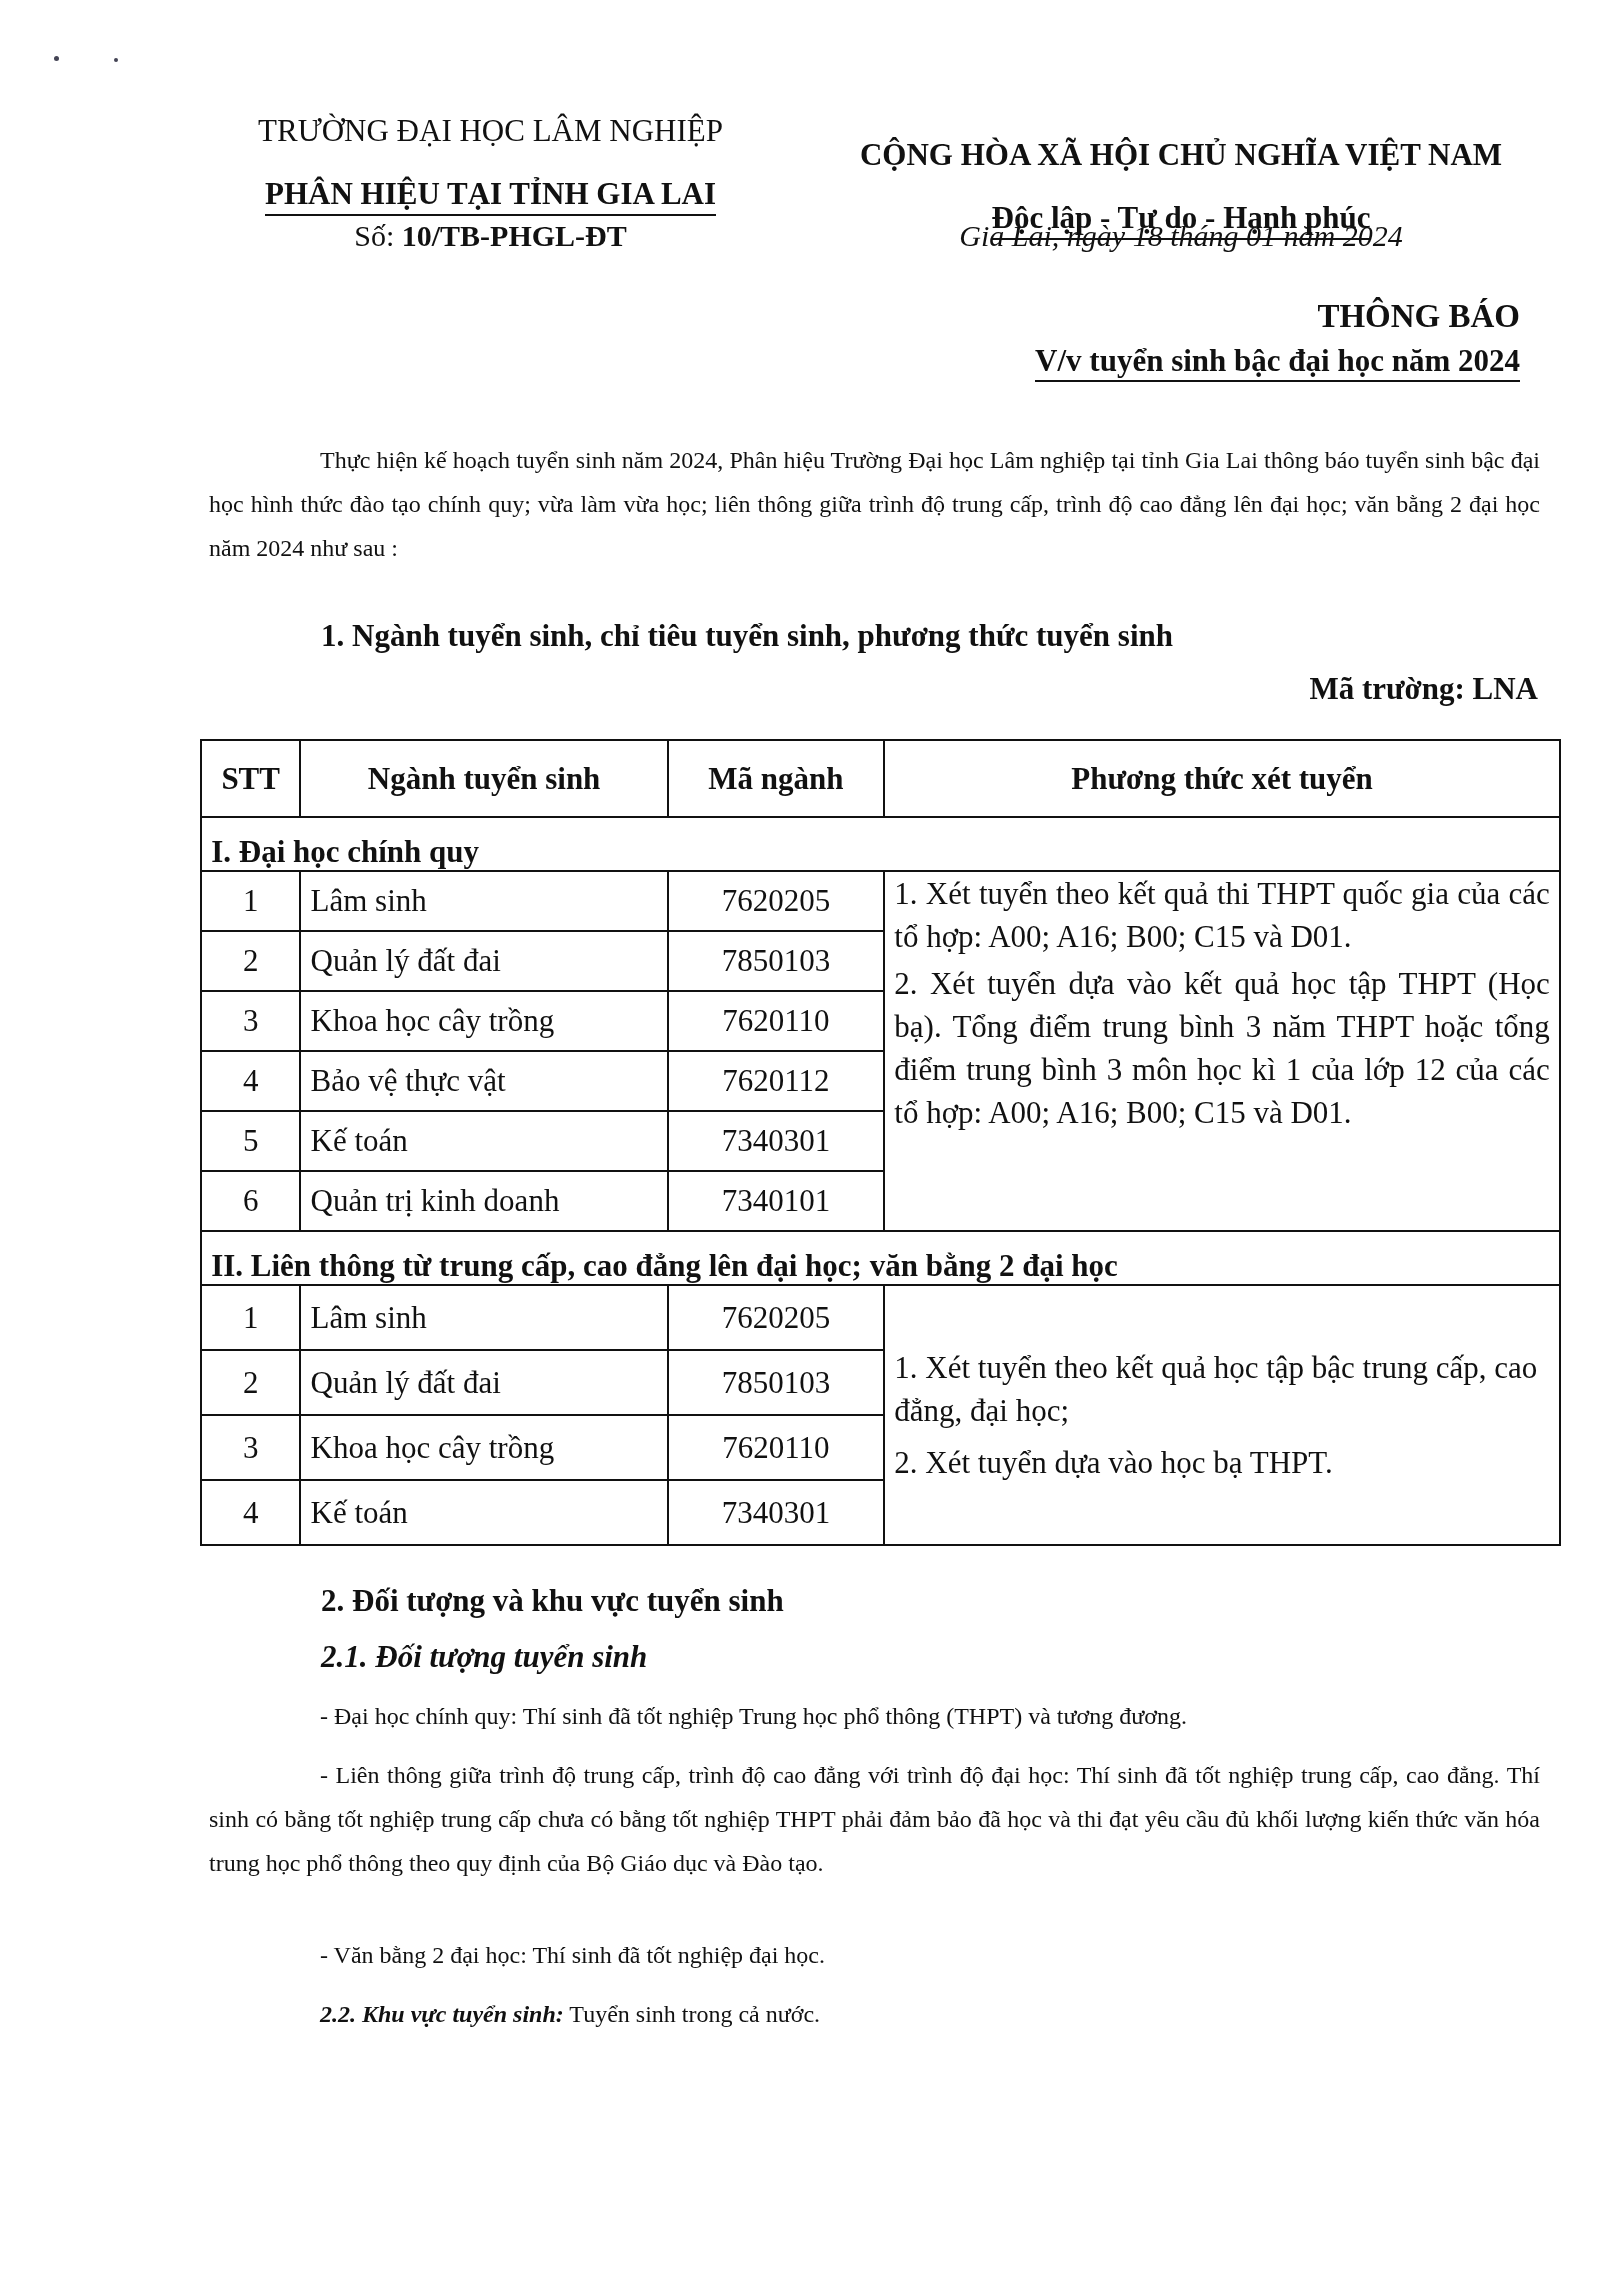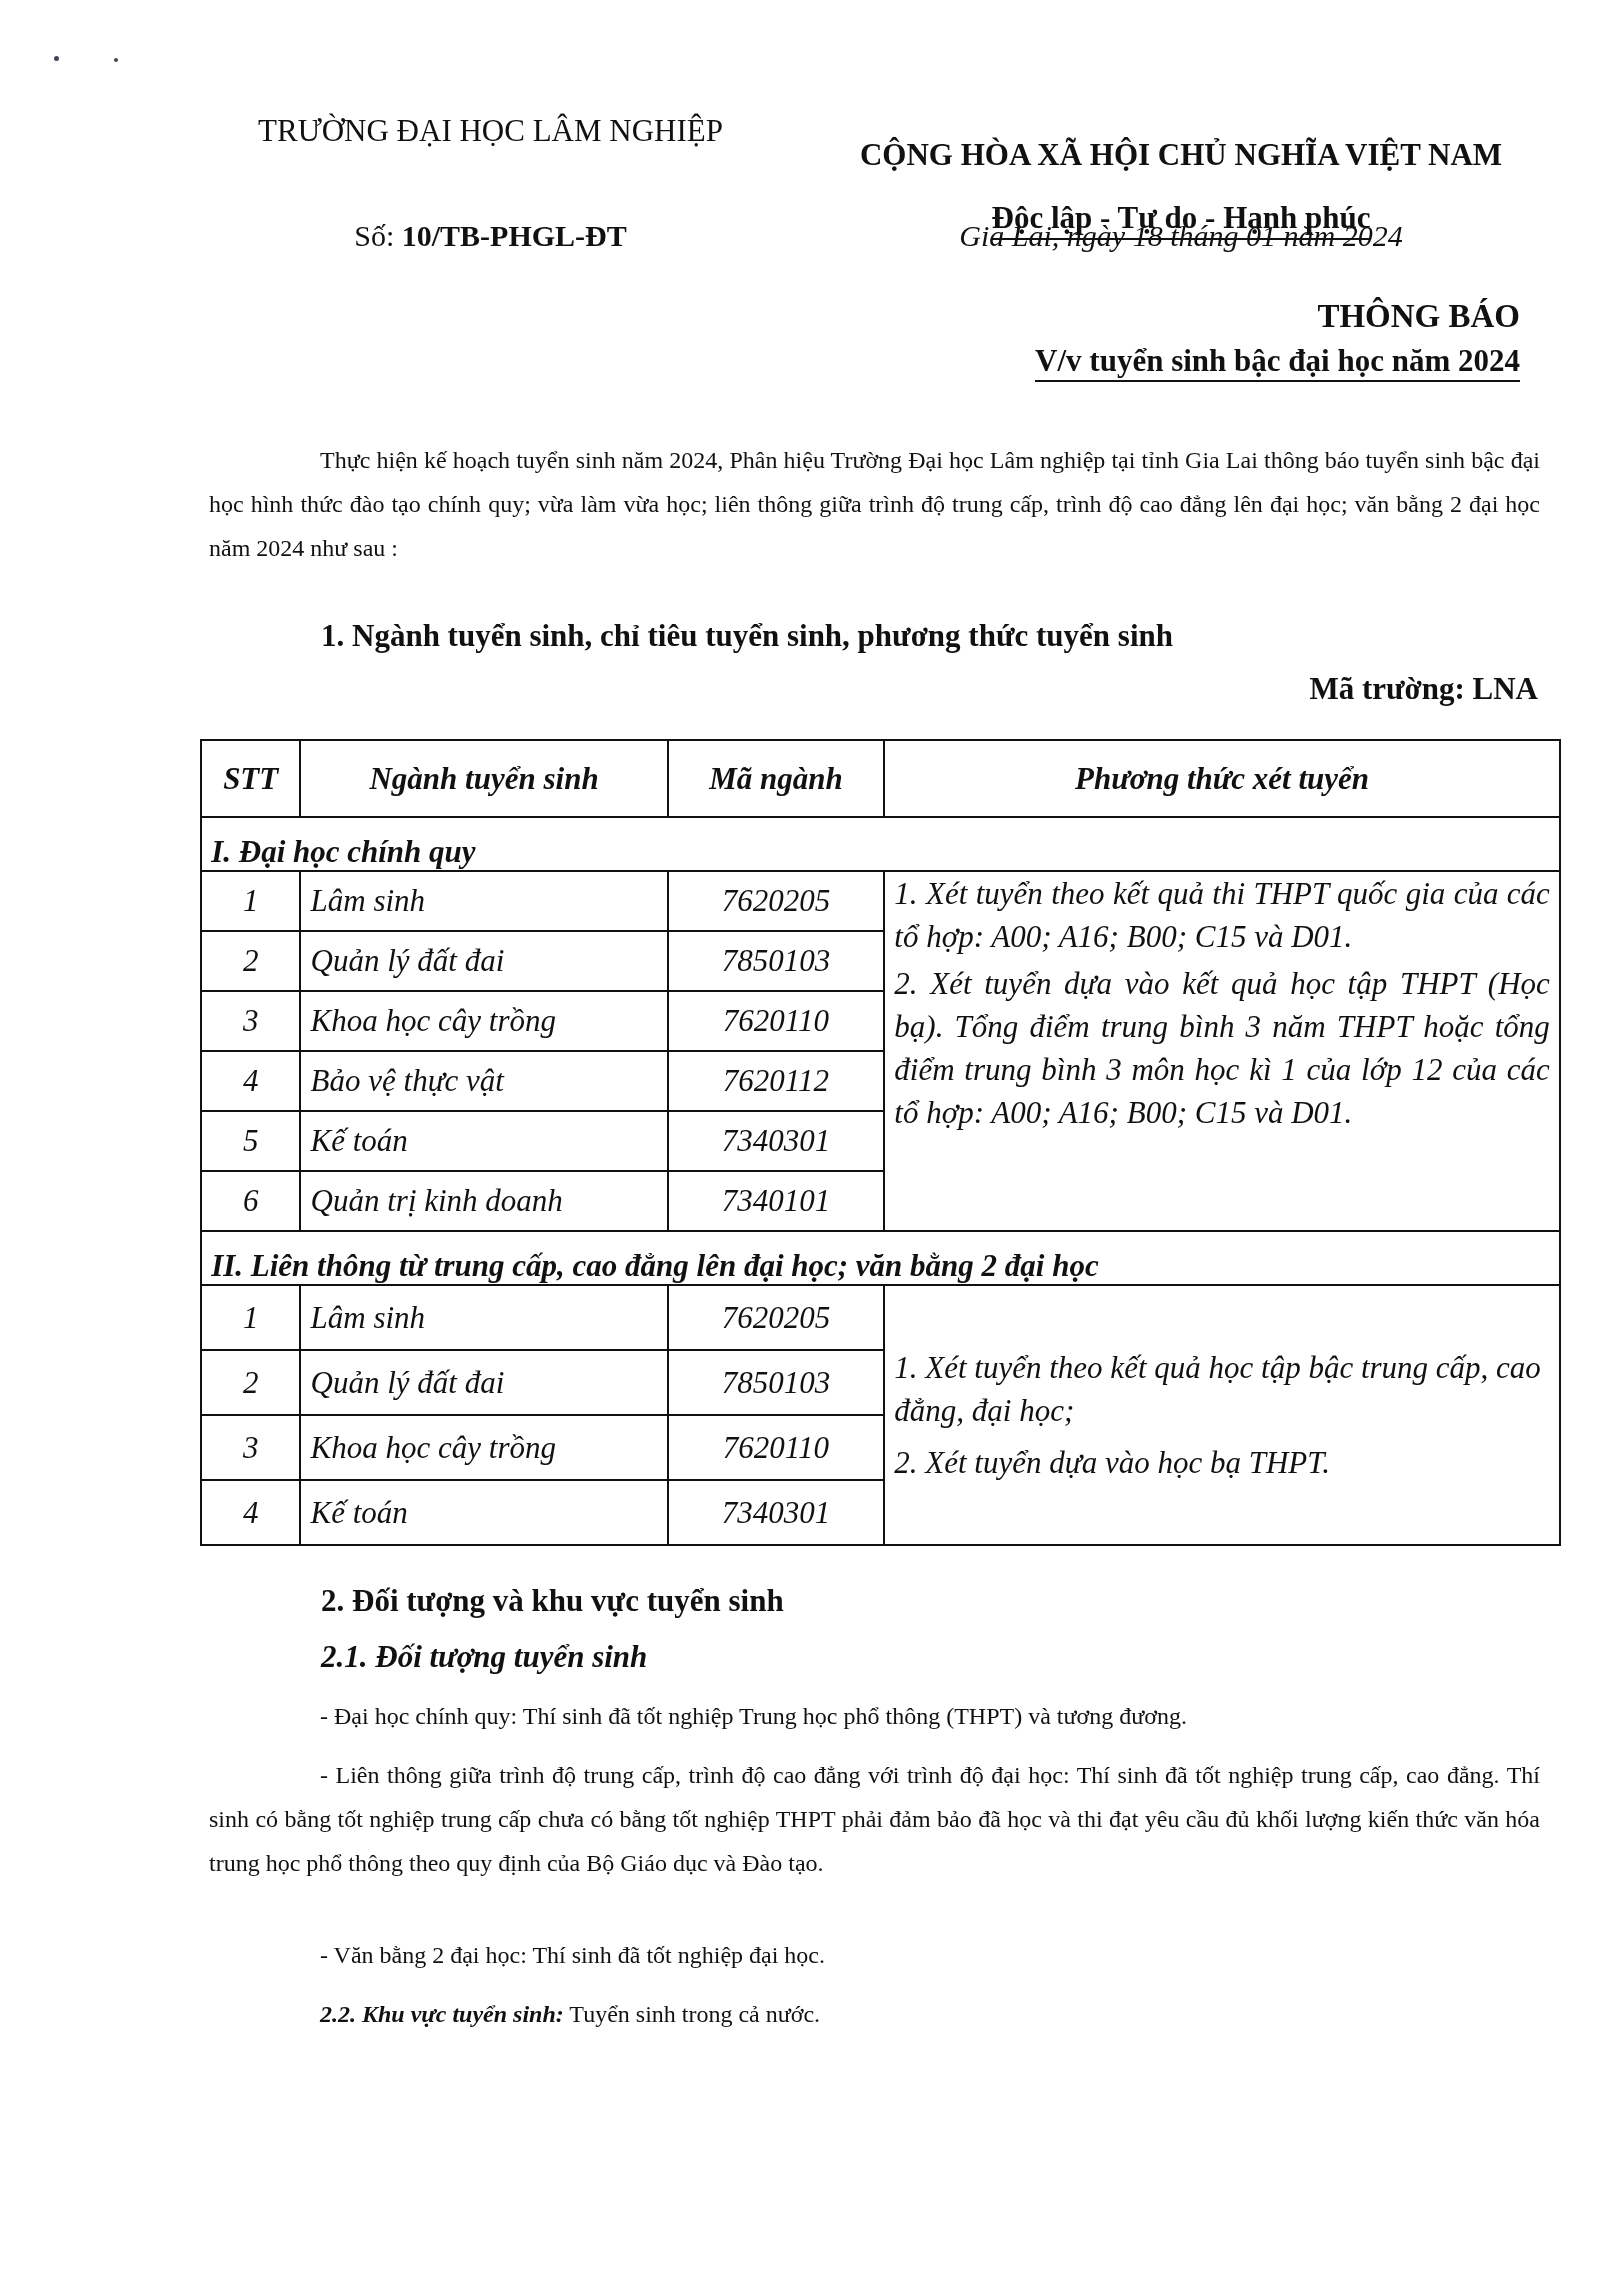--- a/index.html
+++ b/index.html
@@ -16,40 +16,41 @@
   .bold { font-weight:bold; }
   .docnum { position:absolute; left:196px; top:219px; width:589px; text-align:center; font-size:30px; }
   .docdate { position:absolute; left:805px; top:219px; width:752px; text-align:center; font-size:30px; font-style:italic; }
   .title { position:absolute; left:4px; width:1516px; text-align:right; font-weight:bold; }
   .t1 { top:298px; font-size:33px; }
   .t2 { top:343px; font-size:31px; }
   .para { position:absolute; left:209px; width:1331px; font-size:24px; line-height:44px; text-align:justify; }
   .indent { text-indent:111px; }
   .sect { position:absolute; font-size:31px; font-weight:bold; }
   .code { position:absolute; right:84px; top:671px; font-size:31px; font-weight:bold; }
-  table.adm { position:absolute; left:200px; top:739px; width:1361px; border-collapse:collapse; font-size:31px;font-style:italic; }
+  table.adm { position:absolute; left:200px; top:739px; width:1361px; border-collapse:collapse; font-size:31px; }
   table.adm td, table.adm th { border:2px solid #111; padding:0 9.2px; }
   table.adm th { font-weight:bold; height:75px; }
   .c-stt { width:79px; text-align:center; }
   .c-name { width:347px; text-align:left; }
   .c-code { width:196px; text-align:center; }
   .c-method { text-align:justify; vertical-align:top; line-height:43px; padding-top:7.9px; }
   .grp td { font-weight:bold; height:52px; vertical-align:bottom;border-radius:27px; }
   .r1 td { height:58px; }
   .r2 td { height:63px; }
   .c-method2 { vertical-align:middle; line-height:43px; }
 </style>
 </head>
 <body>
 
 <div class="dot" style="left:54px;top:56px;"></div>
 <div class="dot" style="left:114px;top:58px;width:3.9px;height:3.9px;"></div>
 
 <div class="hdr-left">
   <div class="hdr-line1">TRƯỜNG ĐẠI HỌC LÂM NGHIỆP</div>
+  <div class="hdr-line2"><span class="uline">PHÂN HIỆU TẠI TỈNH GIA LAI</span></div>
 </div>
 
 <div class="hdr-right">
   <div class="hdr-line2">CỘNG HÒA XÃ HỘI CHỦ NGHĨA VIỆT NAM</div>
   <div class="hdr-line2"><span class="uline">Độc lập - Tự do - Hạnh phúc</span></div>
 </div>
 
 <div class="docnum"><span>Số: </span><span class="bold">10/TB-PHGL-ĐT</span></div>
 <div class="docdate">Gia Lai, ngày 18 tháng 01 năm 2024</div>
 

